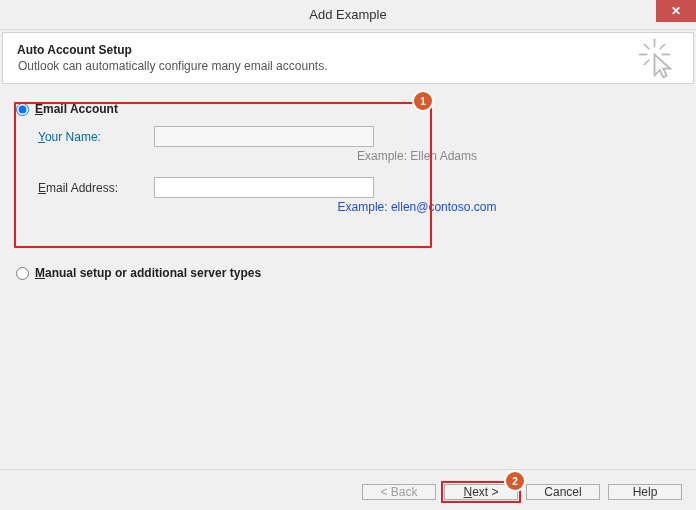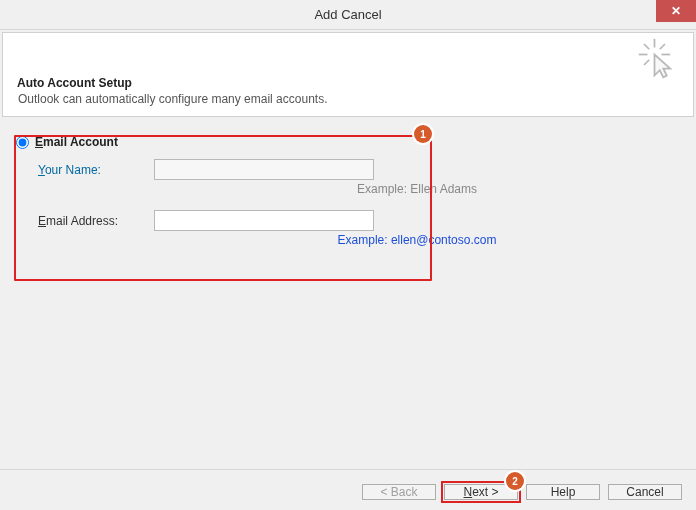--- a/index.html
+++ b/index.html
@@ -48,21 +48,20 @@
     .header-panel {
       background: #fff;
       border: 1px solid #d0d0d0;
       padding: 10px 14px;
       position: relative;
     }
     .header-panel .heading {
       font-weight: bold;
       font-size: 12px;
       color: #222;
-      margin-top: 33px;
     }
     .header-panel .subheading {
       font-size: 12px;
       color: #555;
       margin-left: 1px;
       margin-top: 2px;
     }
     .cursor-icon {
       position: absolute;
       right: 14px;
@@ -179,21 +178,21 @@
     .btn.next {
       outline: 2px solid #d22;
       outline-offset: 1px;
       position: relative;
     }
   </style>
 </head>
 <body>
 
 <div class="titlebar">
-  <span class="title">Add Cancel</span>
+  <span class="title">Add Example</span>
   <div class="close-btn">
     <span>✕</span>
   </div>
 </div>
 
 <div class="body-area">
 
   <div class="header-panel">
     <div class="heading">Auto Account Setup</div>
     <div class="subheading">Outlook can automatically configure many email accounts.</div>
@@ -223,26 +222,30 @@
       <input class="form-input" type="text" value="" style="">
     </div>
     <div class="form-hint">Example: Ellen Adams</div>
 
     <div class="form-group">
       <label class="form-label dark"><span class="u">E</span>mail Address:</label>
       <input class="form-input white" type="text" value="" style="">
     </div>
     <div class="form-hint dark">Example: ellen@contoso.com</div>
 
+    <div class="manual-row">
+      <input type="radio" name="setup" style="">
+      <span class="radio-label"><span class="u">M</span>anual setup or additional server types</span>
+    </div>
 
   </div>
 
   <div class="footer">
     <button class="btn" disabled="">&lt; Back</button>
     <span style="position:relative;">
       <button class="btn next"><span class="u">N</span>ext &gt;</button>
       <div class="callout" style="right:-6px; top:-12px;">2</div>
     </span>
+    <button class="btn">Cancel</button>
     <button class="btn">Help</button>
-    <button class="btn">Cancel</button>
   </div>
 
 </div>
 
 </body></html>

